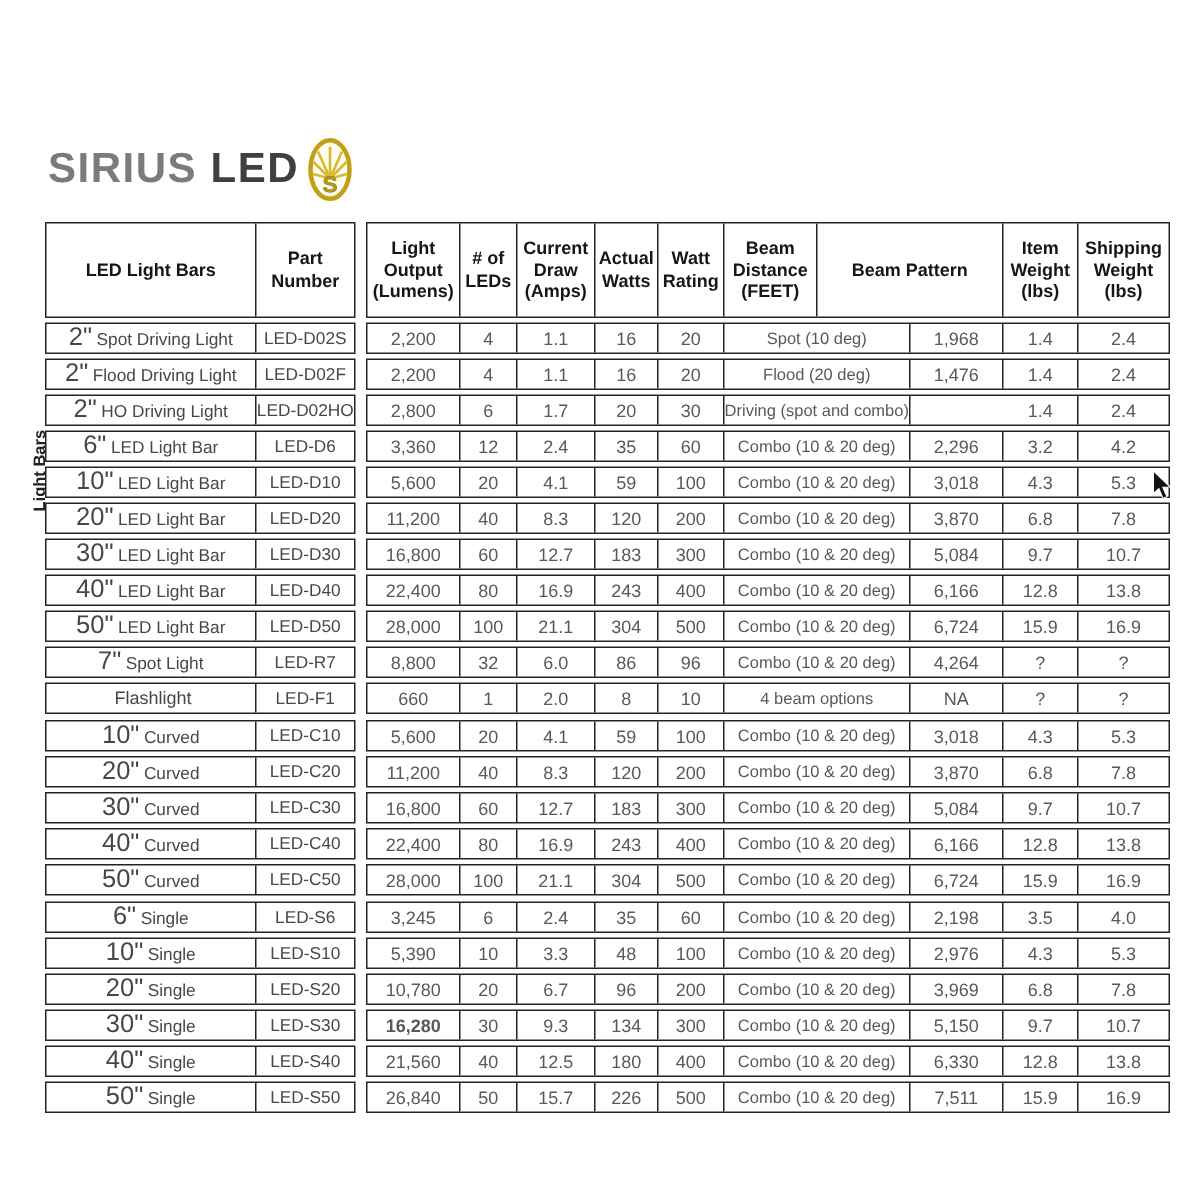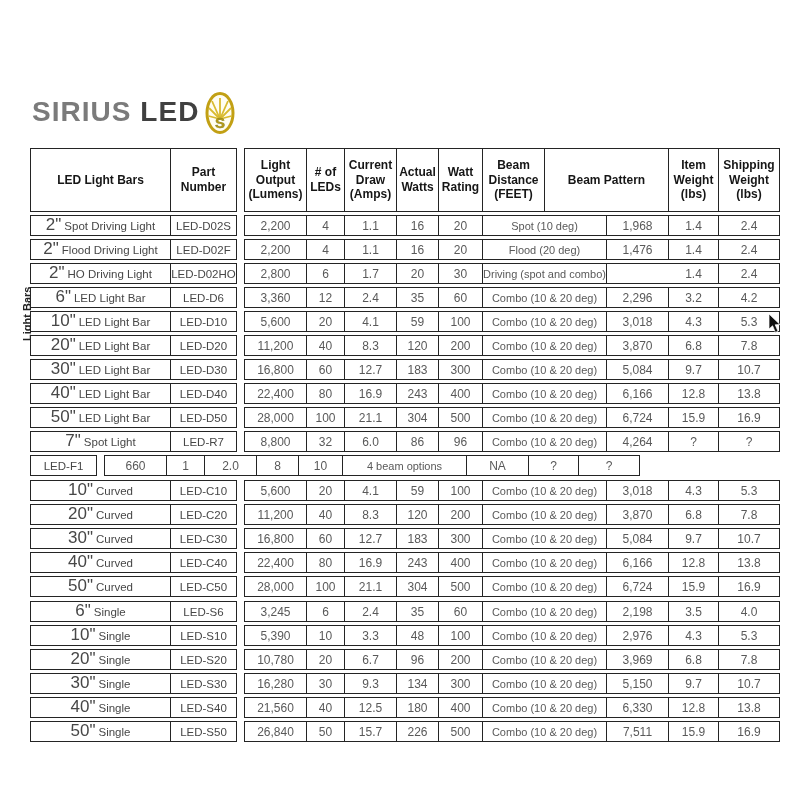--- a/index.html
+++ b/index.html
@@ -266,20 +266,21 @@
             <div class="cell vcell" style="width: 42px;">86</div>
             <div class="cell vcell" style="width: 44px;">96</div>
             <div class="cell vcell beam" style="width: 124px;">Combo (10 &amp; 20 deg)</div>
             <div class="cell vcell" style="width: 62px;">4,264</div>
             <div class="cell vcell" style="width: 50px;">?</div>
             <div class="cell vcell" style="width: 60px;">?</div>
           </div>
         </div>
         <div class="row data-row">
           <div class="grp">
+            <div class="cell name-cell w-name"><span class="nlabel-txt" style="font-size: 12px;">Flashlight</span></div>
             <div class="cell part-cell w-part">LED-F1</div>
           </div>
           <div class="gap"></div>
           <div class="grp">
             <div class="cell vcell" style="width: 62px;">660</div>
             <div class="cell vcell" style="width: 38px;">1</div>
             <div class="cell vcell" style="width: 52px;">2.0</div>
             <div class="cell vcell" style="width: 42px;">8</div>
             <div class="cell vcell" style="width: 44px;">10</div>
             <div class="cell vcell beam" style="width: 124px;">4 beam options</div>
@@ -436,21 +437,21 @@
             <div class="cell vcell" style="width: 60px;">7.8</div>
           </div>
         </div>
         <div class="row data-row">
           <div class="grp">
             <div class="cell name-cell w-name"><span class="size-txt">30"</span><span class="nlabel-txt">Single</span></div>
             <div class="cell part-cell w-part">LED-S30</div>
           </div>
           <div class="gap"></div>
           <div class="grp">
-            <div class="cell vcell" style="width: 62px;">16,280</div>
+            <div class="cell vcell" style="width: 62px; font-weight: bold;">16,280</div>
             <div class="cell vcell" style="width: 38px;">30</div>
             <div class="cell vcell" style="width: 52px;">9.3</div>
             <div class="cell vcell" style="width: 42px;">134</div>
             <div class="cell vcell" style="width: 44px;">300</div>
             <div class="cell vcell beam" style="width: 124px;">Combo (10 &amp; 20 deg)</div>
             <div class="cell vcell" style="width: 62px;">5,150</div>
             <div class="cell vcell" style="width: 50px;">9.7</div>
             <div class="cell vcell" style="width: 60px;">10.7</div>
           </div>
         </div>

